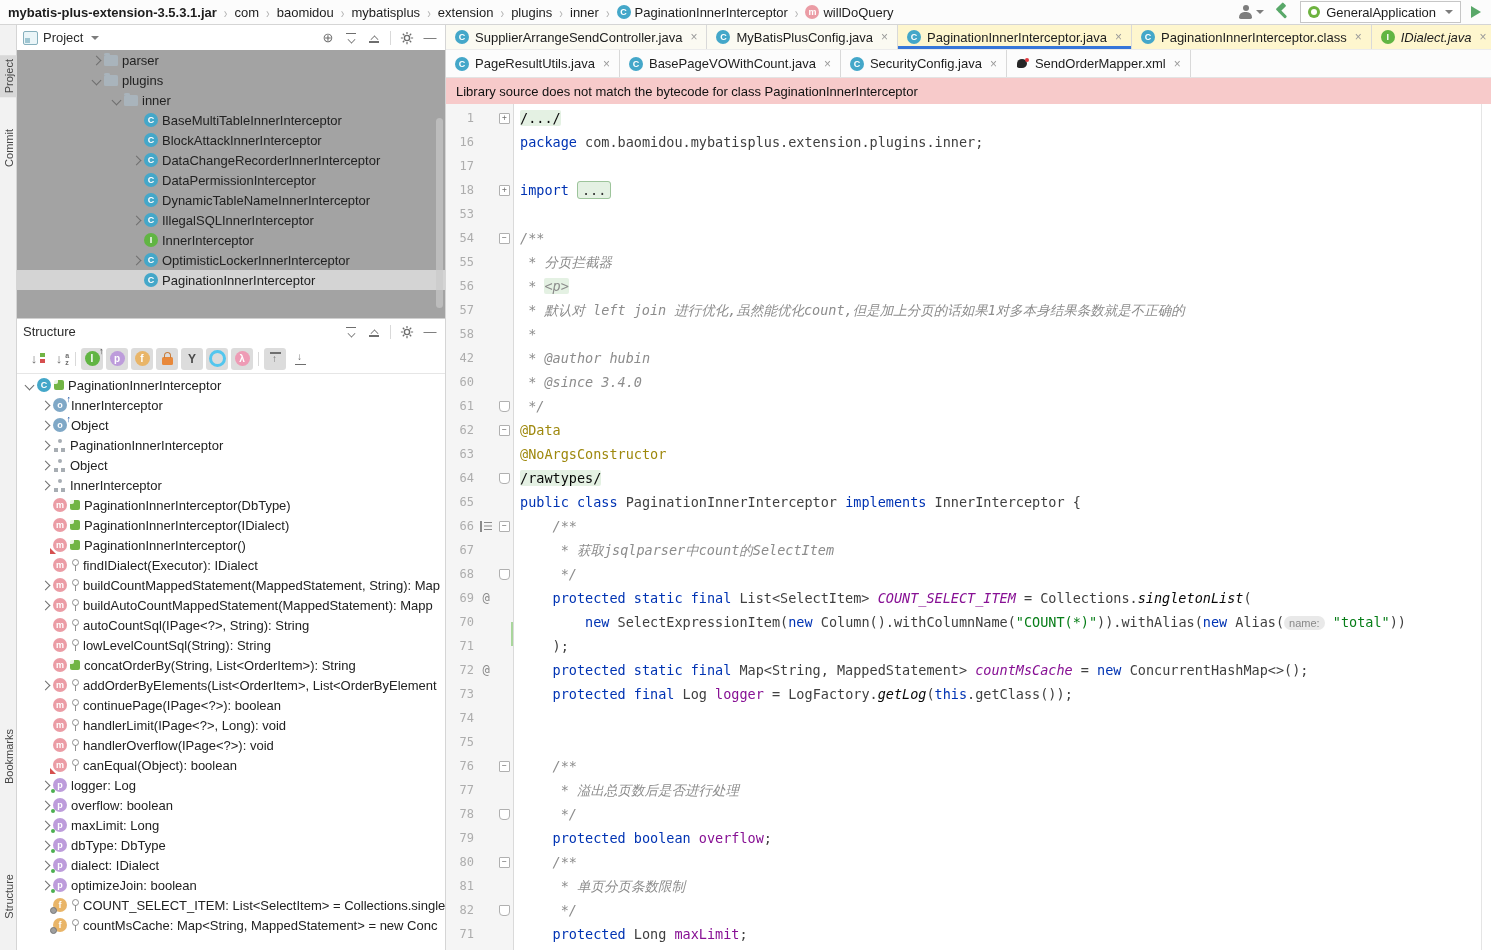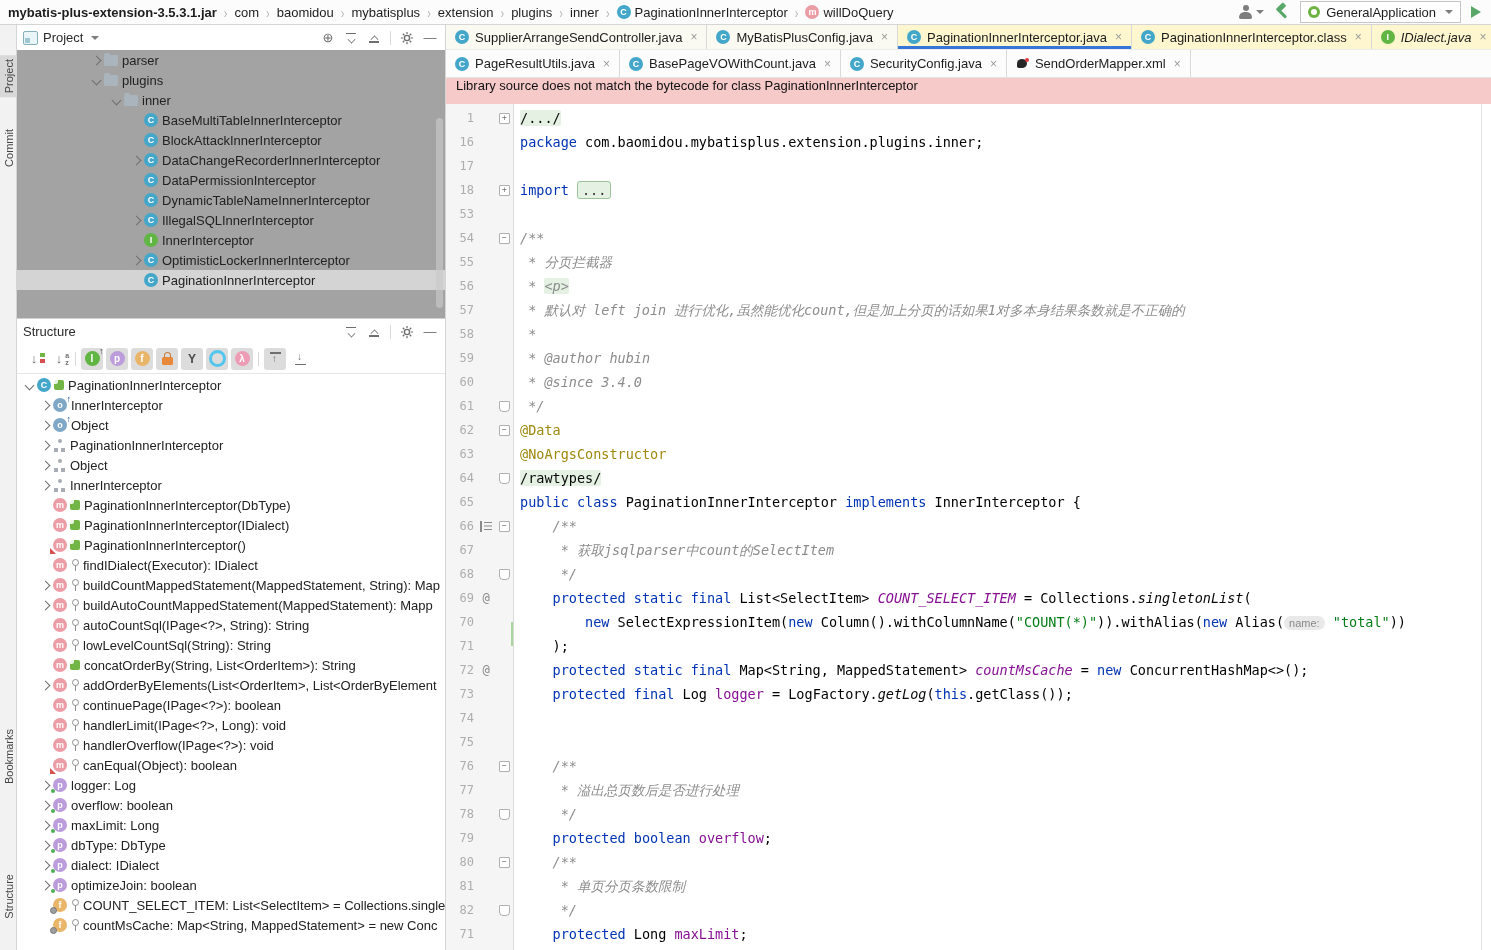--- a/index.html
+++ b/index.html
@@ -107,41 +107,41 @@
   .tabrow2{height:28px;background:#fcfcfc;display:flex;align-items:stretch;overflow:hidden;border-bottom:1px solid #e3e3e3;box-sizing:border-box}
   .tab{display:flex;align-items:center;gap:6px;padding:0 9px;border-right:1px solid #d9d9d9;position:relative;white-space:nowrap;cursor:default}
   .tab .x{color:#9a9a9a;font-size:12px;margin-left:2px;cursor:pointer}
   .tab.lib{background:#fef6ce}
   .tab.active{background:#fef6ce}
   .tab.active::after{content:"";position:absolute;left:0;right:0;bottom:0;height:3px;background:#3676d9}
   .tab .tname.italic{font-style:italic}
   .xmlic{width:13px;height:13px;position:relative;flex:none}
   .xmlic::before{content:"";position:absolute;left:1px;top:2px;width:10px;height:9px;background:#262626;border-radius:50% 50% 50% 20%}
   .xmlic::after{content:"";position:absolute;right:0;top:1px;width:4px;height:4px;background:#e0393f;border-radius:50%}
-  .banner{height:26px;background:#f7caca;display:flex;align-items:flex-start;padding:0 10px;color:#111}
+  .banner{height:26px;background:#f7caca;display:flex;align-items:center;padding:0 10px;color:#111}
   .codearea{position:absolute;left:0;right:0;top:79px;bottom:0;background:#fff;overflow:hidden}
   .gutterbg{position:absolute;left:0;top:0;bottom:0;width:67px;background:#f5f5f5;border-right:1px solid #dadada}
   .scrolledge{position:absolute;right:9px;top:0;bottom:0;width:1px;background:#e5e5e5}
   .codelines{position:absolute;left:0;top:2px;right:0}
   .cline{height:24px;display:flex;align-items:center}
   .ln{width:28px;flex:none;text-align:right;color:#adadad;font:12px "DejaVu Sans Mono",monospace;padding-right:2px}
   .gcol{width:20px;flex:none;display:flex;align-items:center;justify-content:center;color:#8a8a8a}
   .fcol{width:17px;flex:none;display:flex;align-items:center;justify-content:center;position:relative}
   .ct{white-space:pre;font:13.5px/24px "DejaVu Sans Mono",monospace;color:#080808;padding-left:7px}
   .cline.bar .fcol::after{content:"";position:absolute;right:0px;top:0;width:2.5px;height:24px;background:#a9d69c}
   .fm{width:9px;height:9px;border:1px solid #b0b0b0;background:#fff;display:flex;align-items:center;justify-content:center;
       font:8px/8px "DejaVu Sans Mono",monospace;color:#707070;border-radius:1px}
   .fm.end{border-radius:1px 1px 4px 4px}
   .atg{font:12px "DejaVu Sans Mono",monospace;color:#8a8a8a}
   .bmk{width:12px;height:11px;position:relative}
   .bmk::before{content:"";position:absolute;left:0;top:0;width:1.8px;height:11px;background:#8a8a8a}
   .bmk::after{content:"";position:absolute;left:4px;top:1px;width:8px;height:1.6px;background:#8a8a8a;box-shadow:0 3.5px 0 #8a8a8a,0 7px 0 #8a8a8a}
   
   .tk-k{color:#0033B3}
-  .tk-t{color:#000000}
+  .tk-t{color:#404040}
   .tk-a{color:#9E880D}
   .tk-s{color:#067D17}
   .tk-f{color:#871094}
   .tk-fi{color:#871094;font-style:italic}
   .tk-m{font-style:italic}
   .tk-c{color:#8C8C8C;font-style:italic}
   .tk-cu{color:#8C8C8C;font-style:italic;}
   .tk-fold{background:#e4f1e3;border-radius:2px}
   .tk-foldbox{background:#e4f1e3;border:1px solid #9dc49b;border-radius:3px;padding:0 4px;color:#333}
   .tk-hint{background:#e9e9e9;color:#888;border-radius:8px;padding:1px 5px;font:11px "Liberation Sans",sans-serif;font-style:normal}
@@ -678,21 +678,21 @@
           <span class="fcol"></span>
           <span class="ct"><span class="tk-c"> * 默认对 left join 进行优化,虽然能优化count,但是加上分页的话如果1对多本身结果条数就是不正确的</span></span>
         </div>
         <div class="cline">
           <span class="ln">58</span>
           <span class="gcol"></span>
           <span class="fcol"></span>
           <span class="ct"><span class="tk-c"> *</span></span>
         </div>
         <div class="cline">
-          <span class="ln">59</span>
+          <span class="ln">42</span>
           <span class="gcol"></span>
           <span class="fcol"></span>
           <span class="ct"><span class="tk-c"> * </span><span class="tk-cu">@author</span><span class="tk-c"> hubin</span></span>
         </div>
         <div class="cline">
           <span class="ln">60</span>
           <span class="gcol"></span>
           <span class="fcol"></span>
           <span class="ct"><span class="tk-c"> * </span><span class="tk-cu">@since</span><span class="tk-c"> 3.4.0</span></span>
         </div>

